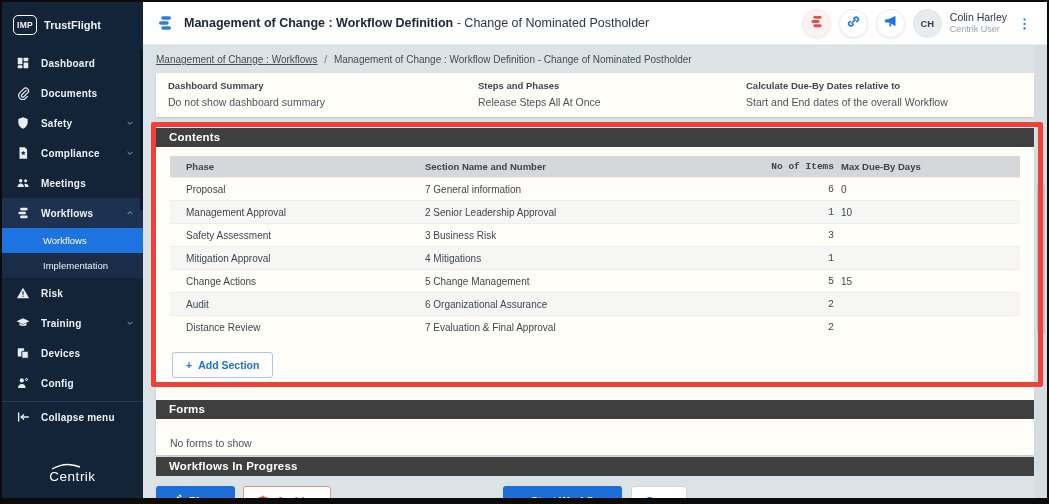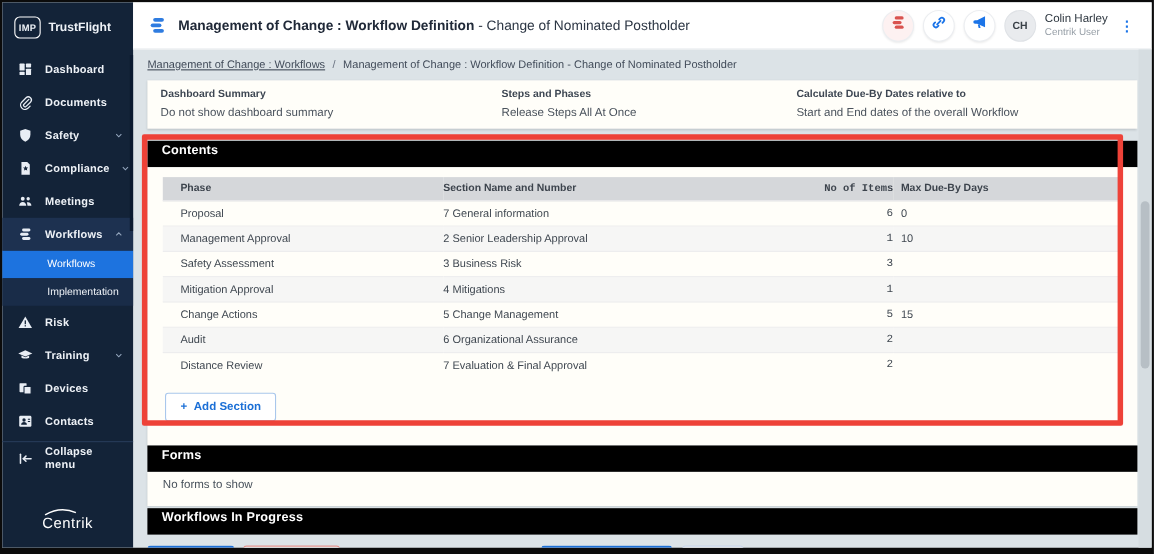--- a/index.html
+++ b/index.html
@@ -1,21 +1,21 @@
 <!DOCTYPE html>
 <html><head>
 <meta charset="utf-8">
 <style>
   * { box-sizing: border-box; margin: 0; padding: 0; }
   body { font-family: "Liberation Sans", sans-serif; background:#555; }
   .window{ width:1049px; height:504px; border:2px solid #0b0b0b; border-bottom-width:6px;
            display:flex; background:#dce3e7; overflow:hidden; position:relative; }
 
   
-  .sidebar{ width:119px; background:#132338; color:#eef2f7; display:flex; flex-direction:column; flex-shrink:0; position:relative; }
+  .sidebar{ width:141px; background:#132338; color:#eef2f7; display:flex; flex-direction:column; flex-shrink:0; position:relative; }
   .logo-row{ height:46px; display:flex; align-items:center; padding-left:11px; gap:7px; }
   .logo-badge{ border:1.5px solid #fff; border-radius:5px; font-size:8.5px; font-weight:bold; padding:4px 3px; letter-spacing:.3px; }
   .brand{ font-size:11px; font-weight:bold; }
   .nav{ display:flex; flex-direction:column; }
   .nav-item{ height:30px; display:flex; align-items:center; padding:0 9px 0 13px; gap:10px; cursor:pointer; }
   .nav-item .nlabel{ font-size:10px; font-weight:bold; letter-spacing:.2px; }
   .nicon{ width:16px; height:16px; display:flex; align-items:center; justify-content:center; color:#e8edf4; flex-shrink:0; }
   .nicon svg{ width:14px; height:14px; }
   .chev{ margin-left:auto; display:flex; color:#93a5bc; }
   .chev svg{ width:8px; height:8px; }
@@ -56,37 +56,37 @@
   .breadcrumb{ margin-top:9px; font-size:10px; color:#414b59; height:15px; white-space:nowrap; }
   .breadcrumb .bc-link{ text-decoration:underline; cursor:pointer; }
   .bc-sep{ margin:0 4px; color:#6b7482; }
 
   .card{ background:#fffef9; box-shadow:0 1px 2px rgba(60,64,67,.2); }
   .summary-card{ margin-top:4px; height:44px; padding:7px 12px; display:flex; }
   .sum-col1{ width:310px; } .sum-col2{ width:268px; } .sum-col3{ flex:1; }
   .sum-label{ font-size:9.5px; font-weight:bold; color:#3d4652; line-height:12px; margin-bottom:4px; }
   .sum-value{ font-size:10.5px; color:#4a525c; line-height:13px; }
 
-  .sec-bar{ height:24px; line-height:19px; background:#000000; color:#fff; font-weight:bold; font-size:11.5px; padding:0 13px; letter-spacing:.2px; }
+  .sec-bar{ height:19px; line-height:19px; background:#404040; color:#fff; font-weight:bold; font-size:11.5px; padding:0 13px; letter-spacing:.2px; }
   .contents-bar{ margin-top:11px; }
   .contents-card{ padding:9px 14px 22px; }
   table{ width:100%; border-collapse:collapse; table-layout:fixed; }
   th{ background:#d5d7da; font-size:9.5px; color:#3c434c; text-align:left; padding:5px 0; font-weight:bold; }
   td{ font-size:10px; color:#3f4750; padding:5.5px 0; }
   .col-phase{ width:255px; } .col-section{ width:337px; } .col-items{ width:72px; } 
   th.first, td.first{ padding-left:16px; }
   th.num, td.num{ text-align:right;font-family:Liberation Mono, monospace; }
   th.days, td.days{ padding-left:7px;margin-top:15px; }
   tbody tr{ border-top:1px solid #ededee; }
   tbody tr:nth-child(even){ background:#f6f6f5; }
 
   .add-btn{ margin:14px 0 0 2px; display:inline-flex; align-items:center; gap:6px; background:#fff;
             border:1px solid #a9c7ec; border-radius:3px; color:#1b6fd6; font-weight:bold; font-size:10.5px;
             padding:6px 13px; cursor:pointer; }
-  .forms-card{ padding:6px 14px; height:31px; font-size:10.5px; color:#49525c; }
+  .forms-card{ padding:18px 14px; height:31px; font-size:10.5px; color:#49525c; }
   .wip-bar{ margin-top:2px; }
 
   .actions-row{ position:relative; margin-top:10px; height:32px; }
   .left-group{ position:absolute; left:0; top:0; display:flex; gap:8px; }
   .center-group{ display:flex; justify-content:center; gap:9px; }
   .btn{ display:inline-flex; align-items:center; gap:7px; font-size:11px; font-weight:bold; border-radius:3px;
         padding:0 13px; height:30px; cursor:pointer; border:1px solid transparent; }
   .btn svg{ width:12px; height:12px; }
   .btn-blue{ background:#1b6fd6; color:#fff; }
   .btn-danger{ background:#fffefc; border-color:#e2948f; color:#d9534f; }
@@ -213,29 +213,28 @@
         <span class="nicon">
             <svg viewBox="0 0 24 24">
               <rect x="3" y="4" width="11" height="14" rx="1" fill="currentColor"></rect>
               <rect x="10" y="9" width="11" height="12" rx="1" fill="currentColor" stroke="#132338" stroke-width="1.6"></rect>
             </svg>
           </span>
         <span class="nlabel">Devices</span>
       </div>
       <div class="nav-item">
         <span class="nicon">
-            <svg viewBox="0 0 24 24">
-              <rect x="2.5" y="3.5" width="19" height="17" rx="2" fill="currentColor"></rect>
-              <circle cx="10" cy="10" r="2.6" fill="#132338"></circle>
-              <path d="M5.5 17.5 c0-3 2-4.4 4.5-4.4 s4.5 1.4 4.5 4.4 Z" fill="#132338"></path>
-              <rect x="16" y="8" width="3.5" height="1.6" fill="#132338"></rect>
-              <rect x="16" y="11.5" width="3.5" height="1.6" fill="#132338"></rect>
-            </svg>
-          </span>
-        <span class="nlabel">Contacts</span>
+            <svg viewBox="0 0 24 24" fill="currentColor">
+              <circle cx="10" cy="7.5" r="3.6"></circle>
+              <path d="M3.5 20.5 c0-4.4 3-6.6 6.5-6.6 s6.5 2.2 6.5 6.6 Z"></path>
+              <circle cx="18" cy="6" r="3" stroke="#132338" stroke-width="1.4" fill="currentColor"></circle>
+              <circle cx="18" cy="6" r="1" fill="#132338"></circle>
+            </svg>
+          </span>
+        <span class="nlabel">Config</span>
       </div>
       <div class="side-divider"></div>
       <div class="nav-item collapse-row">
         <span class="nicon">
             <svg viewBox="0 0 24 24" fill="none" stroke="currentColor" stroke-width="2.4" stroke-linecap="round">
               <path d="M21 12 H9"></path>
               <path d="M13 8 l-4 4 4 4"></path>
               <path d="M4.5 5 v14"></path>
             </svg>
           </span>

